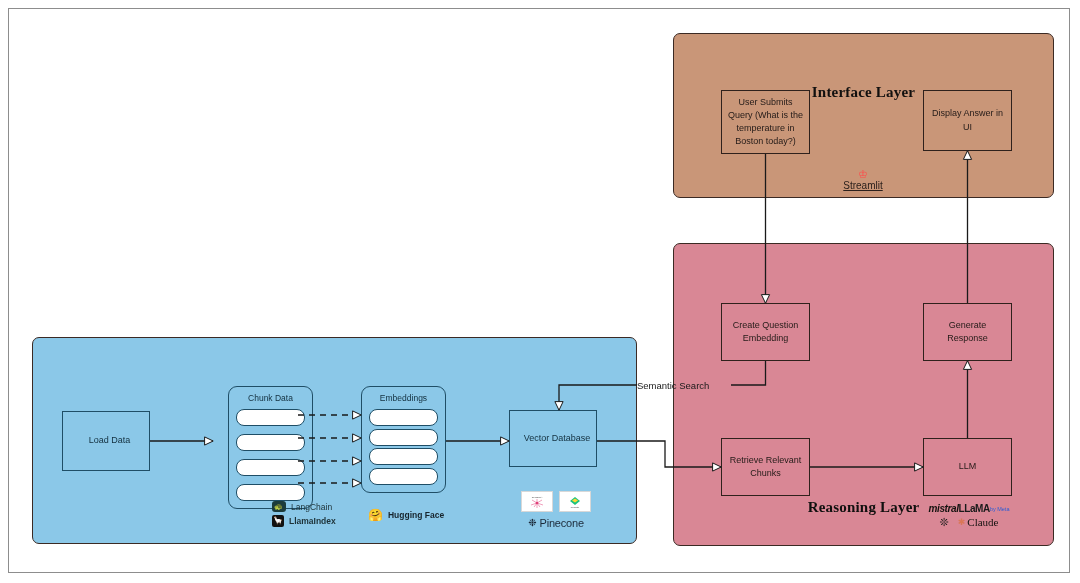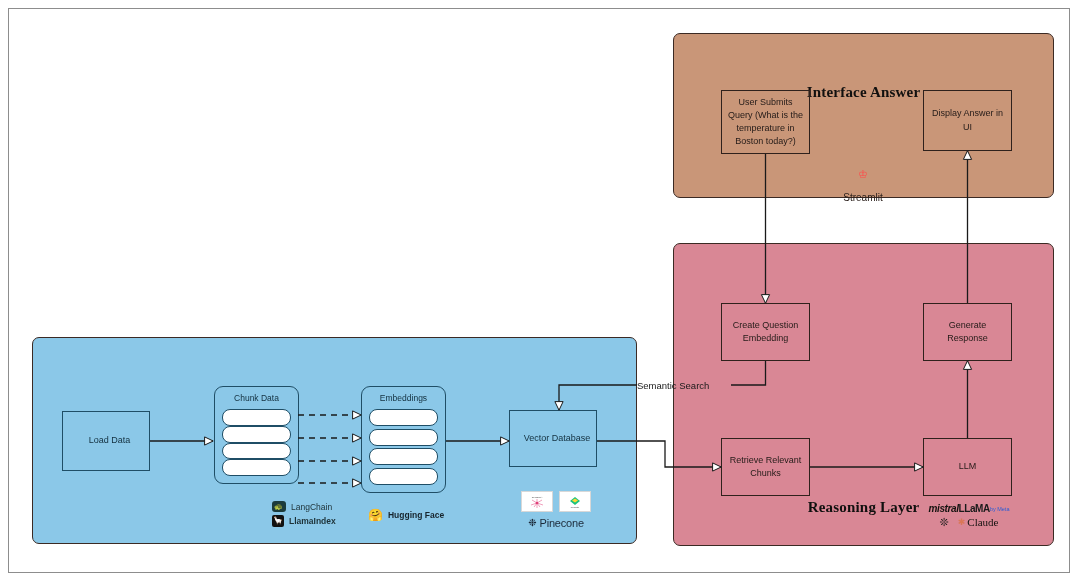--- a/index.html
+++ b/index.html
@@ -44,21 +44,21 @@
   #node-vector-db{left:509px;top:410px;width:88px;height:57px;padding-left:13px;}
 
   
   .group{position:absolute;box-sizing:border-box;border:1.3px solid #1f4e66;
          border-radius:9px;background:transparent;}
   .group-title{position:absolute;left:0;right:0;top:6px;text-align:center;
                font-size:8.5px;color:#13303f;}
   .pill-stack{position:absolute;left:7px;right:7px;top:22px;bottom:7px;
               display:flex;flex-direction:column;justify-content:space-between;}
   .pill{height:15px;background:#ffffff;border:1.1px solid #1f4e66;border-radius:8px;}
-  #group-chunk-data{left:214px;top:386px;width:85px;height:98px;}
+  #group-chunk-data{left:228px;top:386px;width:85px;height:123px;}
   #group-embeddings{left:361px;top:386px;width:85px;height:107px;}
 
   
   .logos{position:absolute;}
   .logo-row{display:flex;align-items:center;gap:5px;margin-bottom:3px;}
   .logo-text{font-size:8.5px;font-weight:bold;color:#16242c;white-space:nowrap;}
 
   .lc-mark{width:14px;height:11px;border-radius:3px;background:#1c3c3c;
            display:flex;align-items:center;justify-content:center;}
   .lc-mark span{font-size:7px;color:#eaf6f2;font-weight:bold;line-height:1;}
@@ -90,38 +90,38 @@
   .llama-b{font-size:5.5px;color:#2a5bd7;margin-top:1px;}
   .llm-bot{display:flex;align-items:center;gap:9px;justify-content:center;margin-top:2px;}
   .oai{font-size:11px;color:#1b1b1b;line-height:1;}
   .claude{display:flex;align-items:center;gap:2px;}
   .claude-mark{color:#d97757;font-size:9px;line-height:1;}
   .claude-text{font-family:"Liberation Serif",serif;font-size:11px;color:#13110f;}
 
   
   #logos-streamlit{left:831px;top:169px;width:64px;text-align:center;}
   .st-mark{color:#ff4b4b;font-size:11px;line-height:1;}
-  .st-text{font-size:10px;color:#2b201c;margin-top:12px;}
+  .st-text{font-size:10px;color:#2b201c;margin-top:0px;text-decoration:underline;}
 
   
   #wires{position:absolute;left:0;top:0;width:1080px;height:583px;overflow:visible;}
 
   .edge-label{position:absolute;font-size:9.5px;color:#1a1a1a;background:transparent;
               white-space:nowrap;}
   #label-semantic-search{left:637px;top:380px;}
 </style>
 </head>
 <body>
 
 <div id="canvas">
 
   <div id="frame"></div>
 
   <div class="layer" id="interface-layer">
-    <div class="layer-title">Interface Answer</div>
+    <div class="layer-title">Interface Layer</div>
   </div>
 
   <div class="node dark" id="node-user-query">
     <span>User Submits Query (What is the temperature in Boston today?)</span>
   </div>
 
   <div class="node dark" id="node-display-answer">
     <span>Display Answer in UI</span>
   </div>
 

